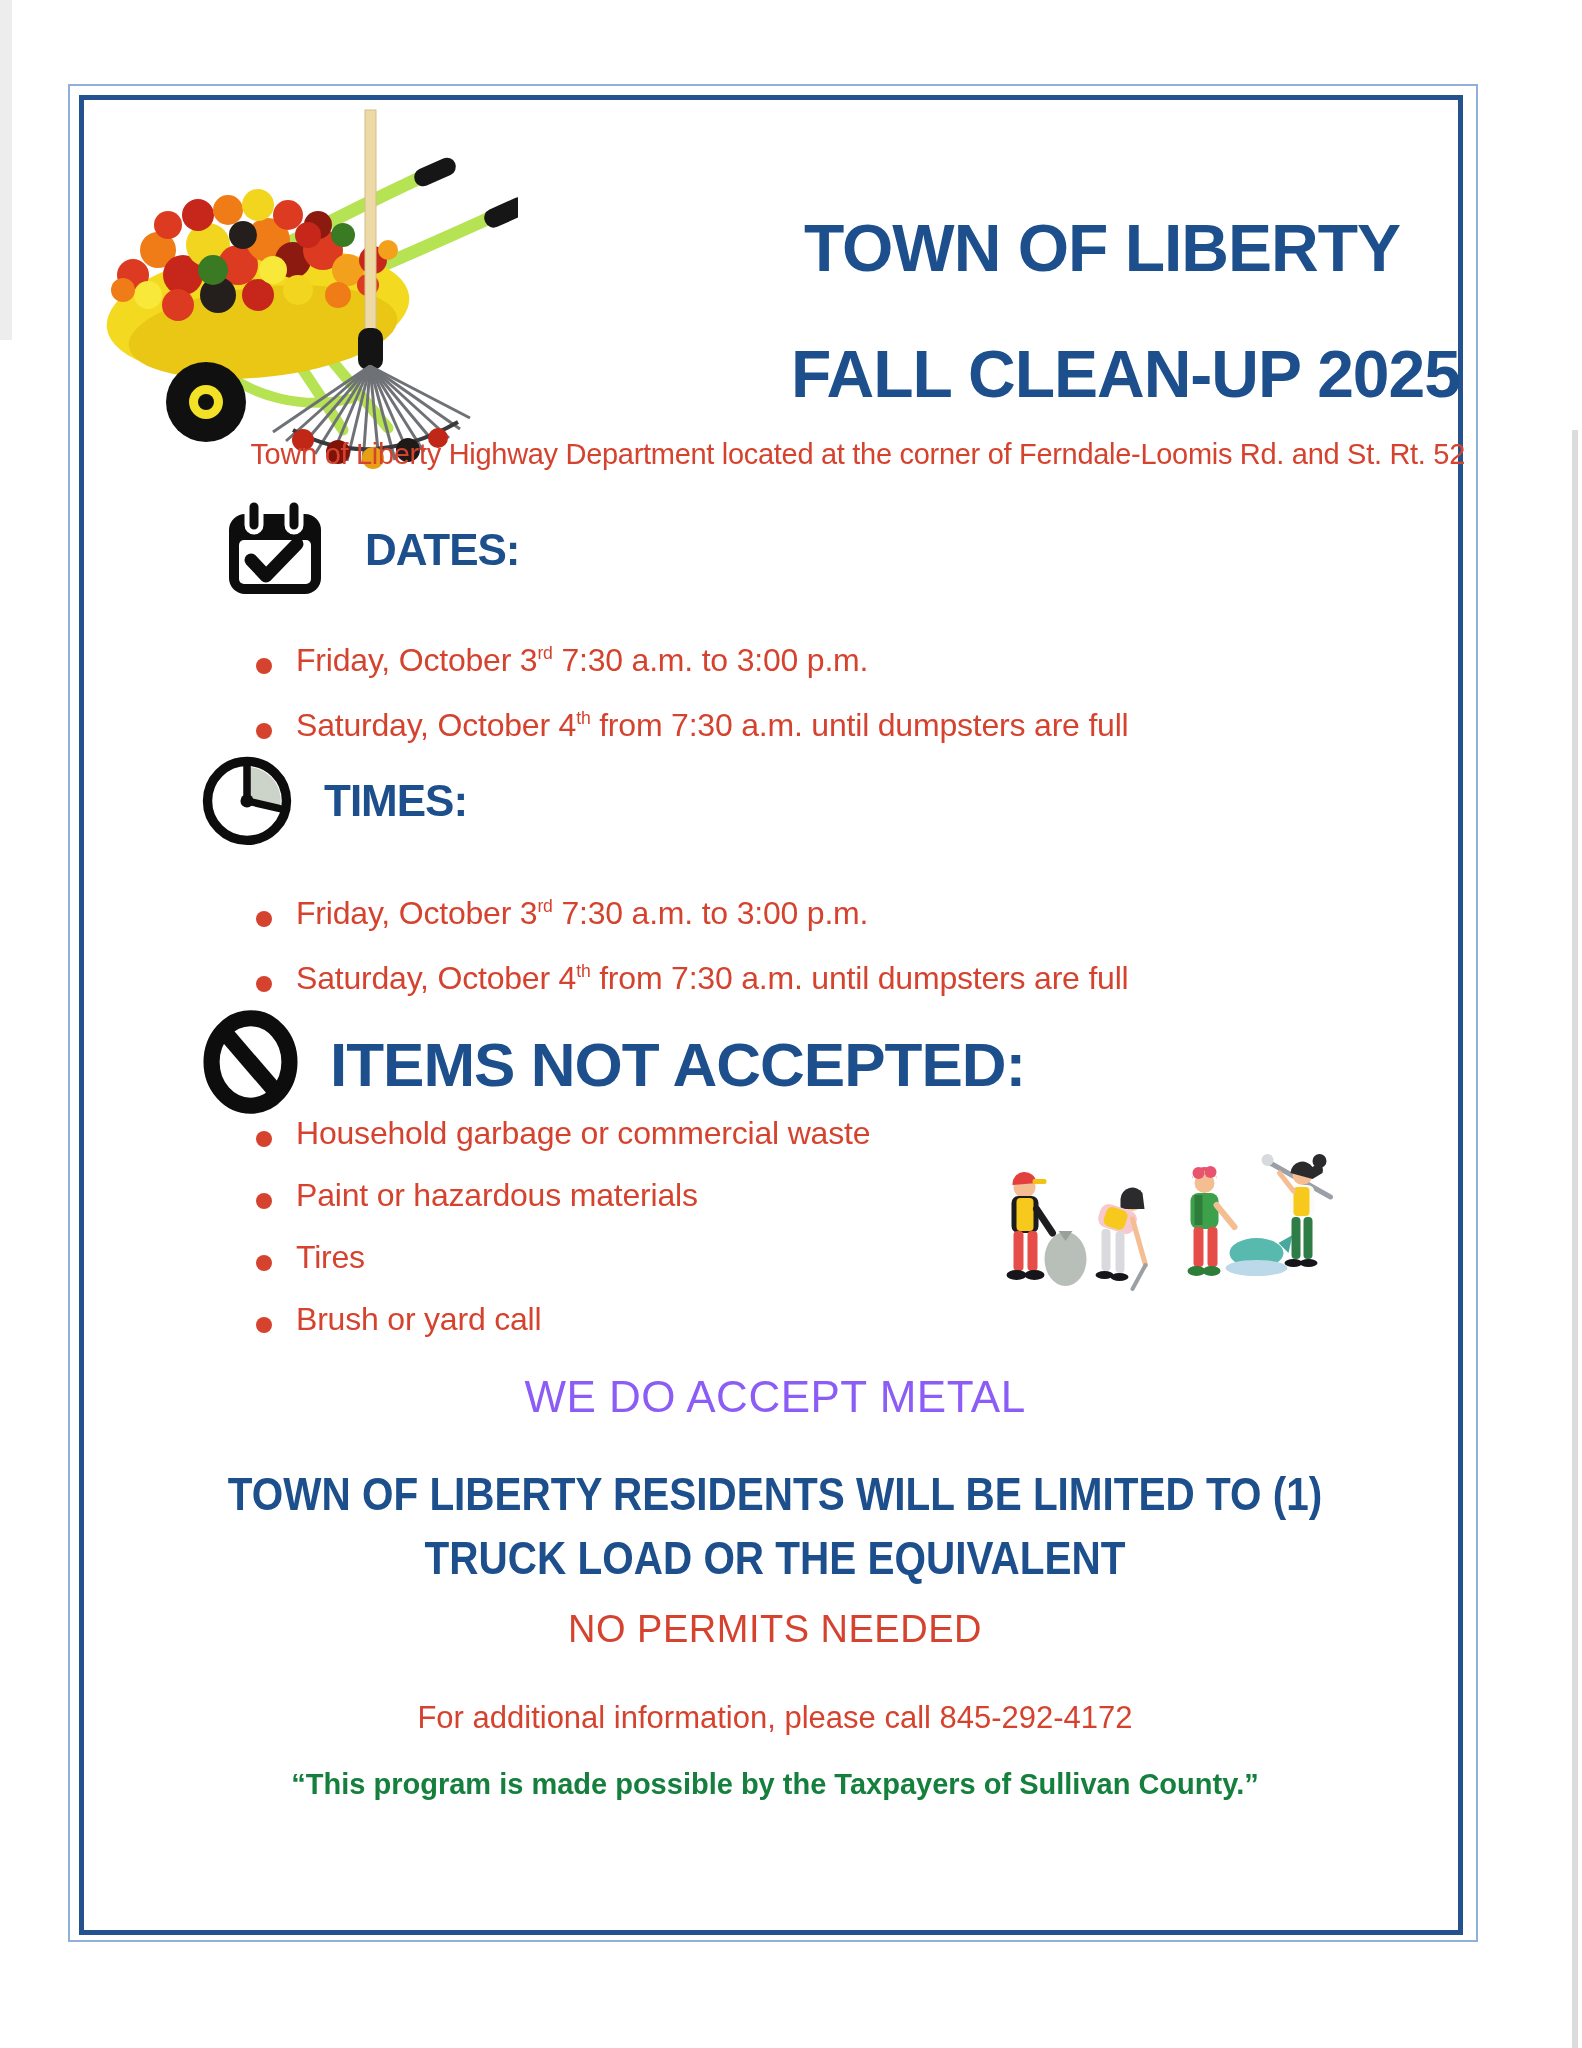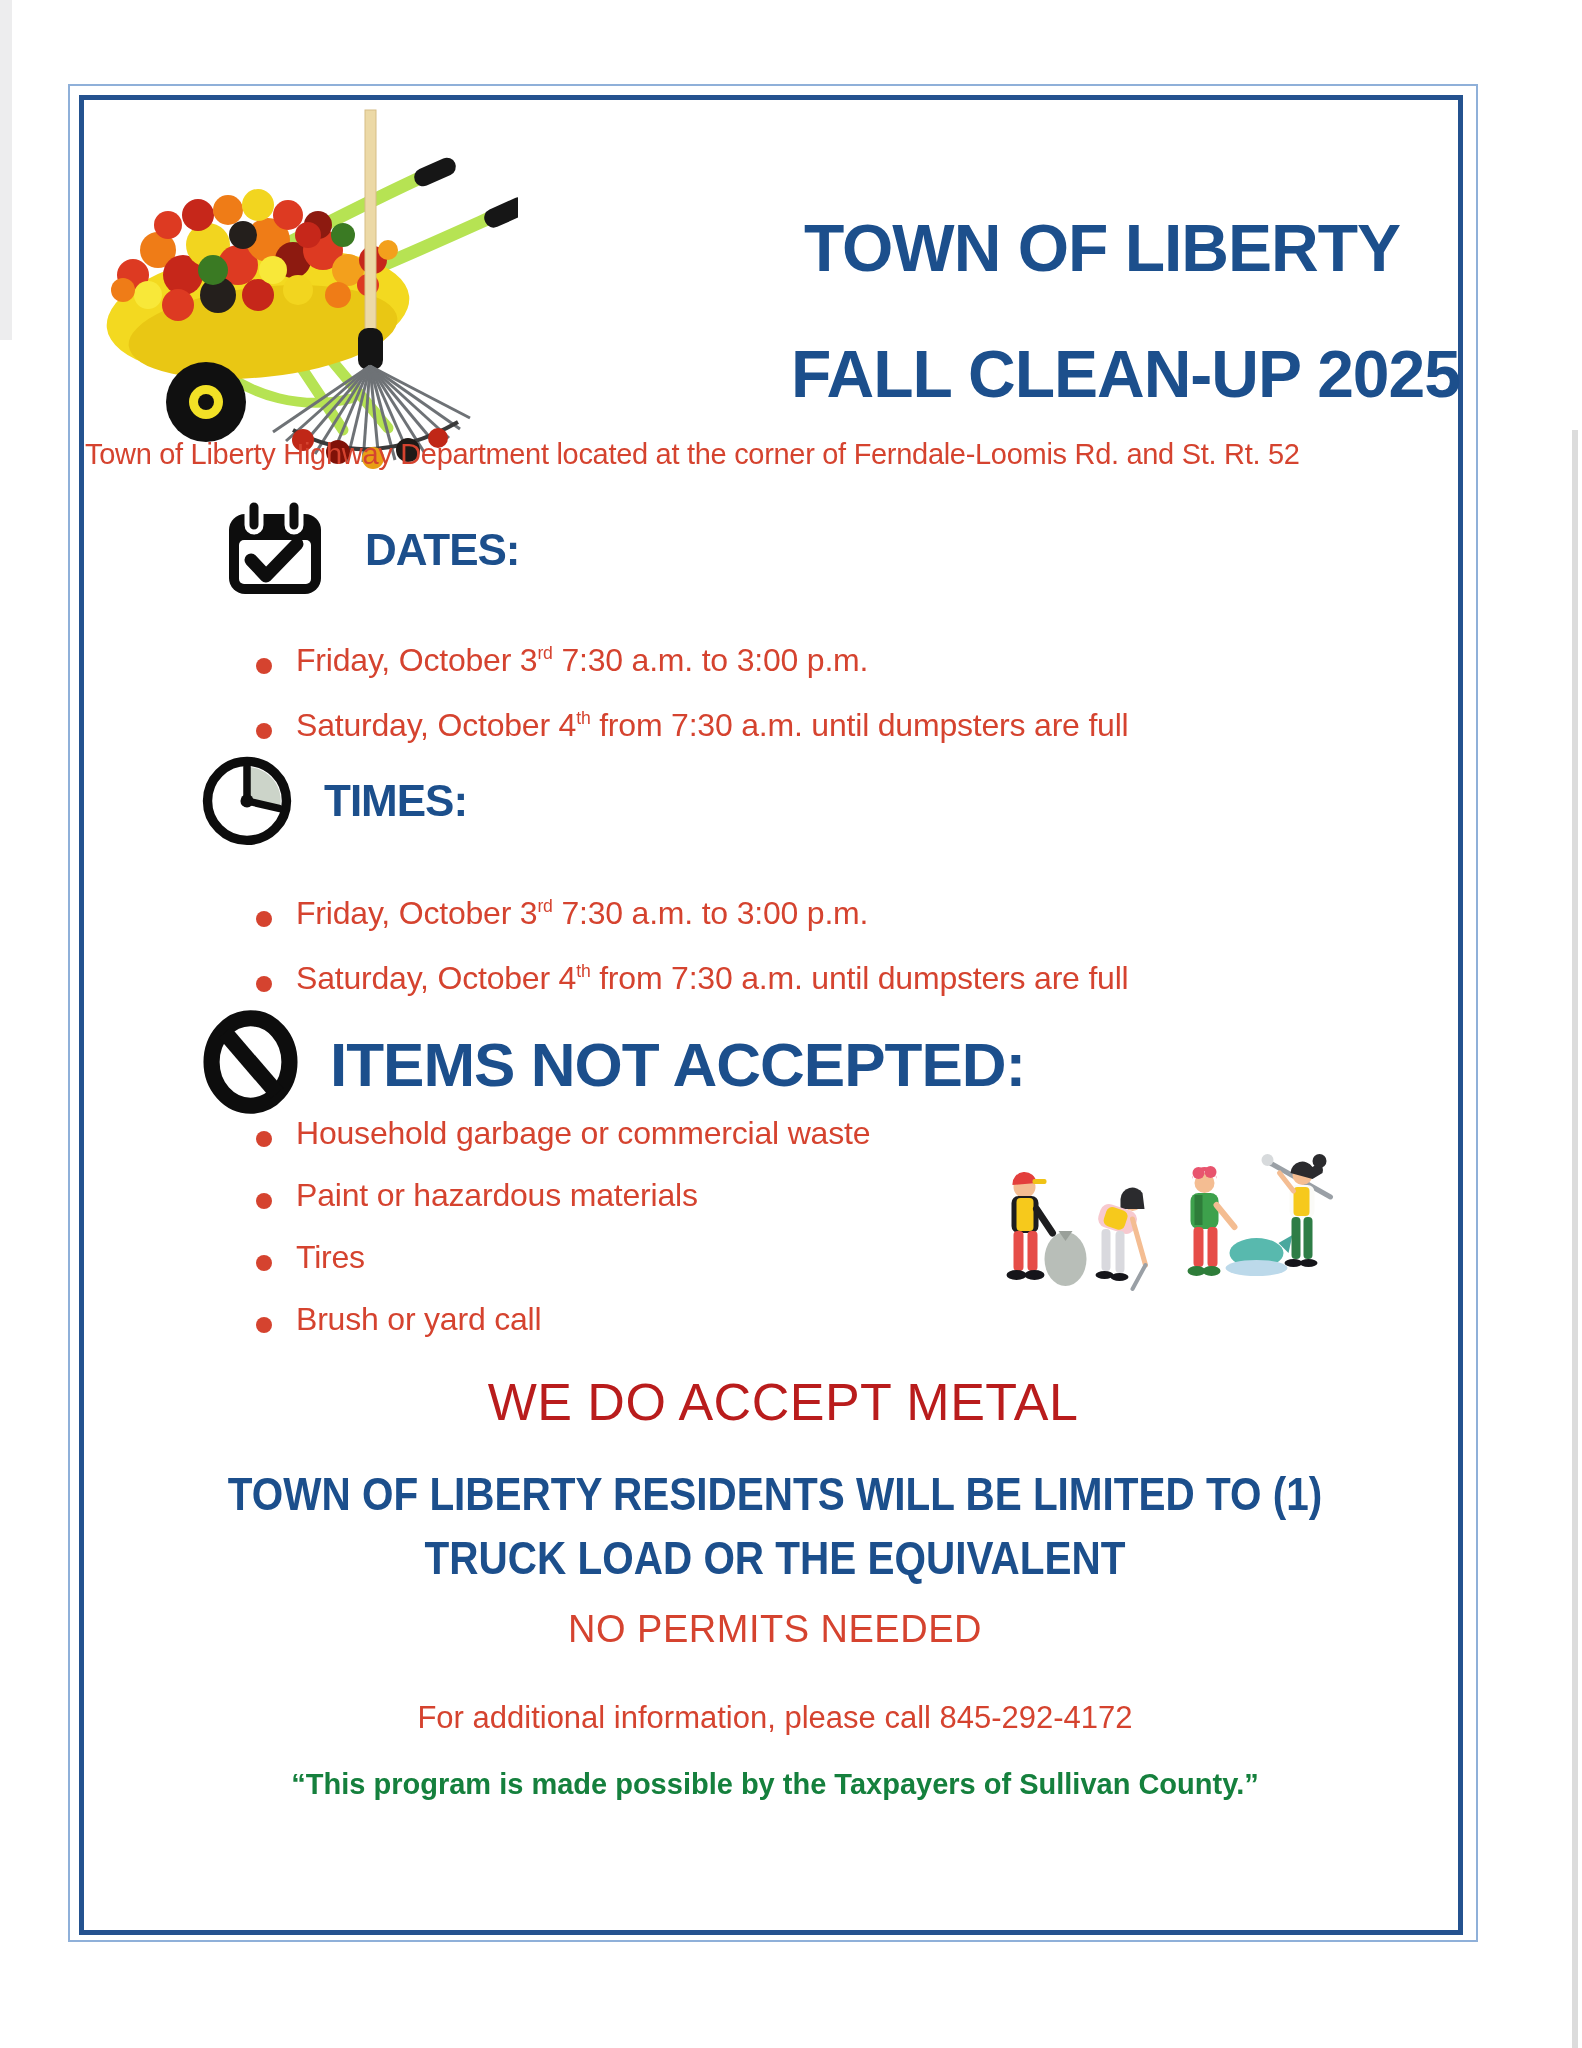--- a/index.html
+++ b/index.html
@@ -11,41 +11,41 @@
   
   .border-outer{position:absolute;left:68px;top:84px;width:1406px;height:1854px;
                 border:2px solid #8fb0d9;}
   .border-inner{position:absolute;left:79px;top:95px;width:1374px;height:1830px;
                 border:5px solid #24528f;}
   
   .title{position:absolute;color:#1c4f8c;font-weight:bold;font-size:66px;letter-spacing:-1px;
          text-align:right;white-space:nowrap;}
   .title--main{left:490px;top:210px;width:910px;}
   .title--sub{left:430px;top:336px;width:1030px;}
-  .subtitle{position:absolute;left:85px;top:438px;width:1380px;text-align:left;
+  .subtitle{position:absolute;left:85px;top:438px;width:1380px;text-align:right;
             color:#d5432f;font-size:29px;letter-spacing:-0.3px;white-space:nowrap;}
   
   .heading-row{position:absolute;display:flex;align-items:center;}
   .heading-row .htext{color:#1c4f8c;font-weight:bold;font-size:44px;letter-spacing:-1px;white-space:nowrap;}
   .row-dates{left:225px;top:498px;gap:40px;}
   .row-times{left:200px;top:752px;gap:30px;}
   .row-items{left:203px;top:1008px;gap:32px;}
   .icon-box{flex:0 0 auto;display:block;}
   
   .bullets{position:absolute;left:256px;display:flex;flex-direction:column;}
   .bullets--dates{top:640px;gap:25px;}
   .bullets--times{top:893px;gap:25px;}
   .bullets--items{top:1113px;gap:22px;}
   .bullet-row{display:flex;align-items:center;height:40px;}
   .dot{width:16px;height:16px;border-radius:50%;background:#d5432f;margin-top:11px;margin-right:24px;flex:0 0 auto;}
   .btext{color:#d5432f;font-size:32px;letter-spacing:-0.2px;white-space:nowrap;}
   .btext sup{font-size:0.55em;vertical-align:super;line-height:0;}
   
   .cline{position:absolute;left:85px;width:1380px;text-align:center;white-space:nowrap;}
-  .metal{top:1372px;font-size:52px;color:#b91c1c;letter-spacing:0.5px;padding-left:8px;}
+  .metal{top:1372px;font-size:44px;color:#8b5cf6;letter-spacing:0.5px;}
   .limit{top:1462px;font-size:46px;line-height:64px;color:#1c4f8c;font-weight:bold;
          transform:scaleX(0.88);transform-origin:50% 0;white-space:normal;}
   .permits{top:1608px;font-size:38px;color:#d5432f;letter-spacing:0.5px;}
   .info{top:1700px;font-size:31px;color:#d5432f;}
   .quote{top:1768px;font-size:29px;color:#15803d;font-weight:bold;}
   
   .art-wheelbarrow{position:absolute;left:88px;top:100px;width:430px;height:370px;}
   .art-people{position:absolute;left:980px;top:1135px;width:365px;height:170px;}
 </style>
 </head>

